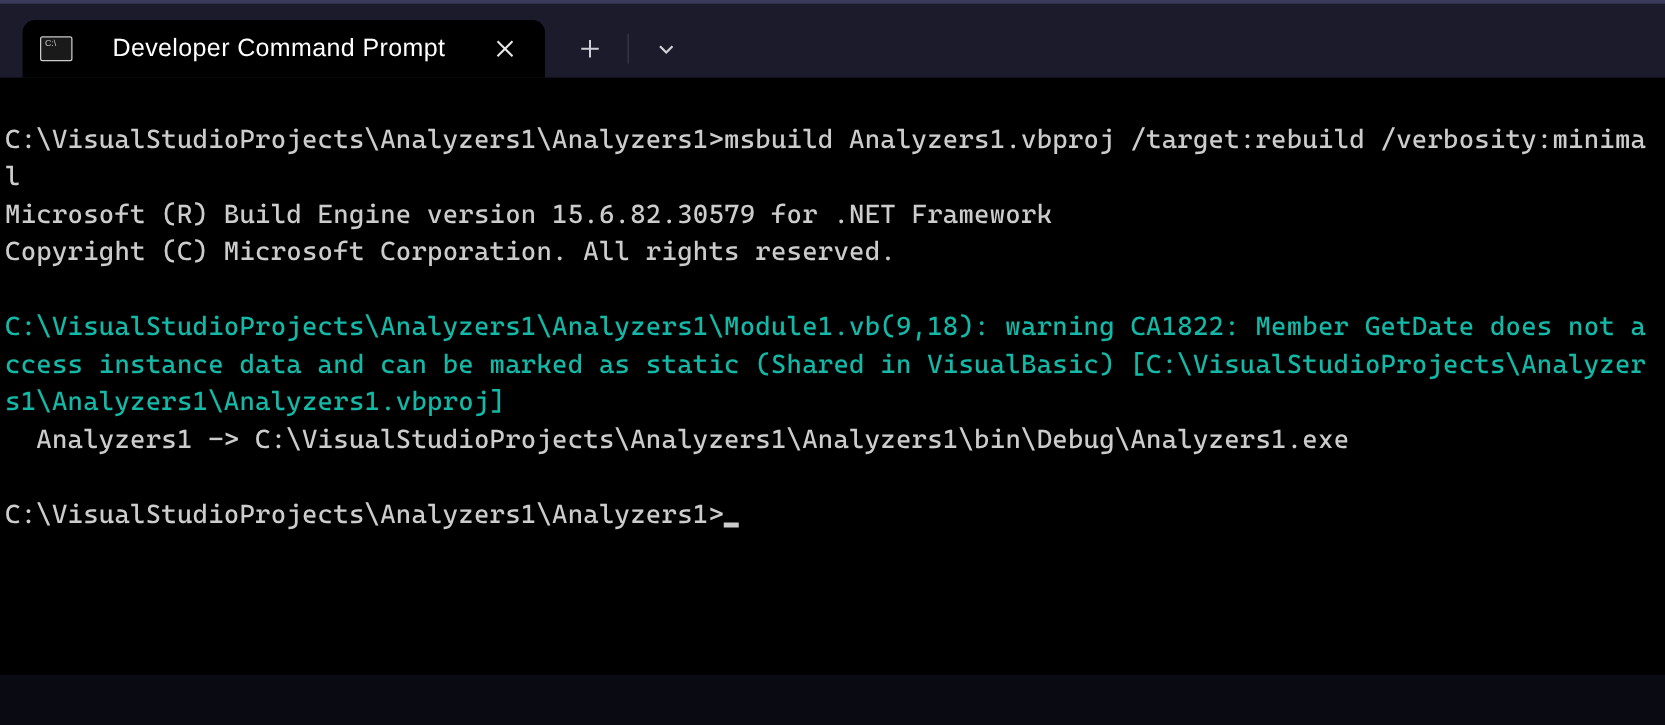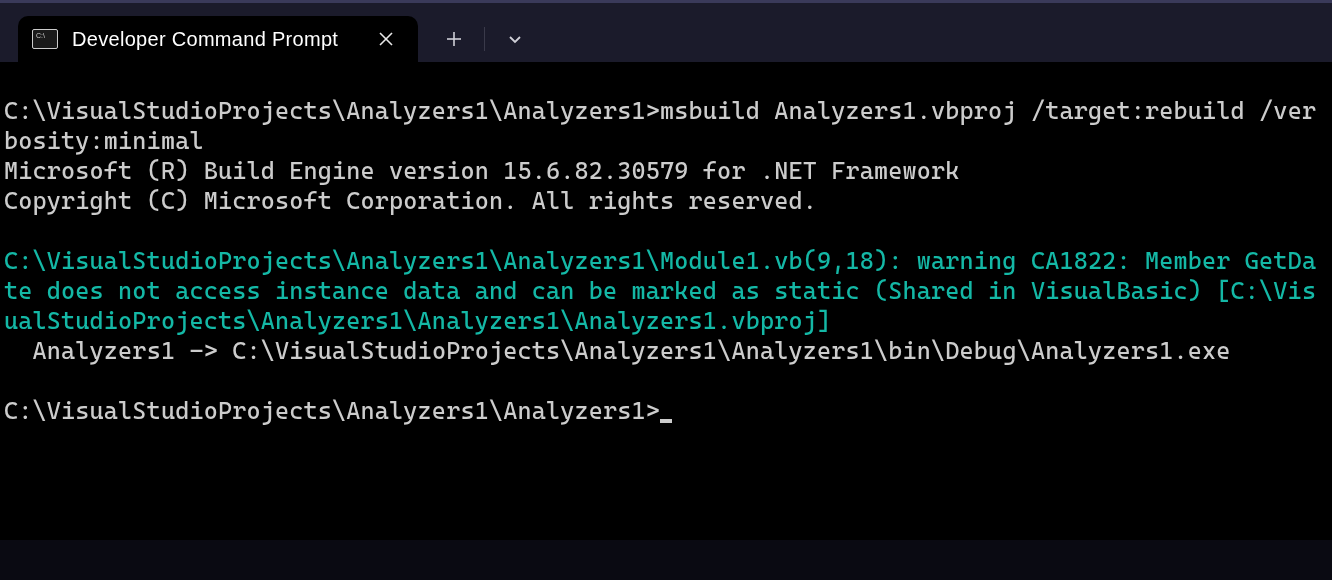--- a/index.html
+++ b/index.html
@@ -24,21 +24,21 @@
     display: flex;
     align-items: center;
     height: 46px;
     padding: 0 16px 0 14px;
     background: #000000;
     border-top-left-radius: 10px;
     border-top-right-radius: 10px;
     color: #ffffff;
     font-family: "Segoe UI", sans-serif;
     font-size: 20px;
-    gap: 14px;
+    gap: 32px;
     min-width: 400px;
   }
   .tab-icon {
     width: 26px;
     height: 20px;
     background: #1a1a1a;
     border: 1.5px solid #cccccc;
     border-radius: 2px;
     display: inline-flex;
     align-items: flex-start;
@@ -82,21 +82,21 @@
     height: 24px;
     background: #3a3a4a;
     margin: 0 6px;
   }
   .terminal {
     background: #000000;
     color: #cccccc;
     width: 100%;
     height: calc(100% - 62px - 40px);
     padding: 34px 4px 10px 4px;
-    font-size: 24px;
+    font-size: 21px;
     line-height: 30px;
     white-space: pre-wrap;
     word-break: break-all;
     font-weight: 500;
     letter-spacing: 0.2px;
   }
   .line { display:block; }
   .yellow { color: #14b8a6; }
   .gray  { color: #cccccc; }
   .cursor {

